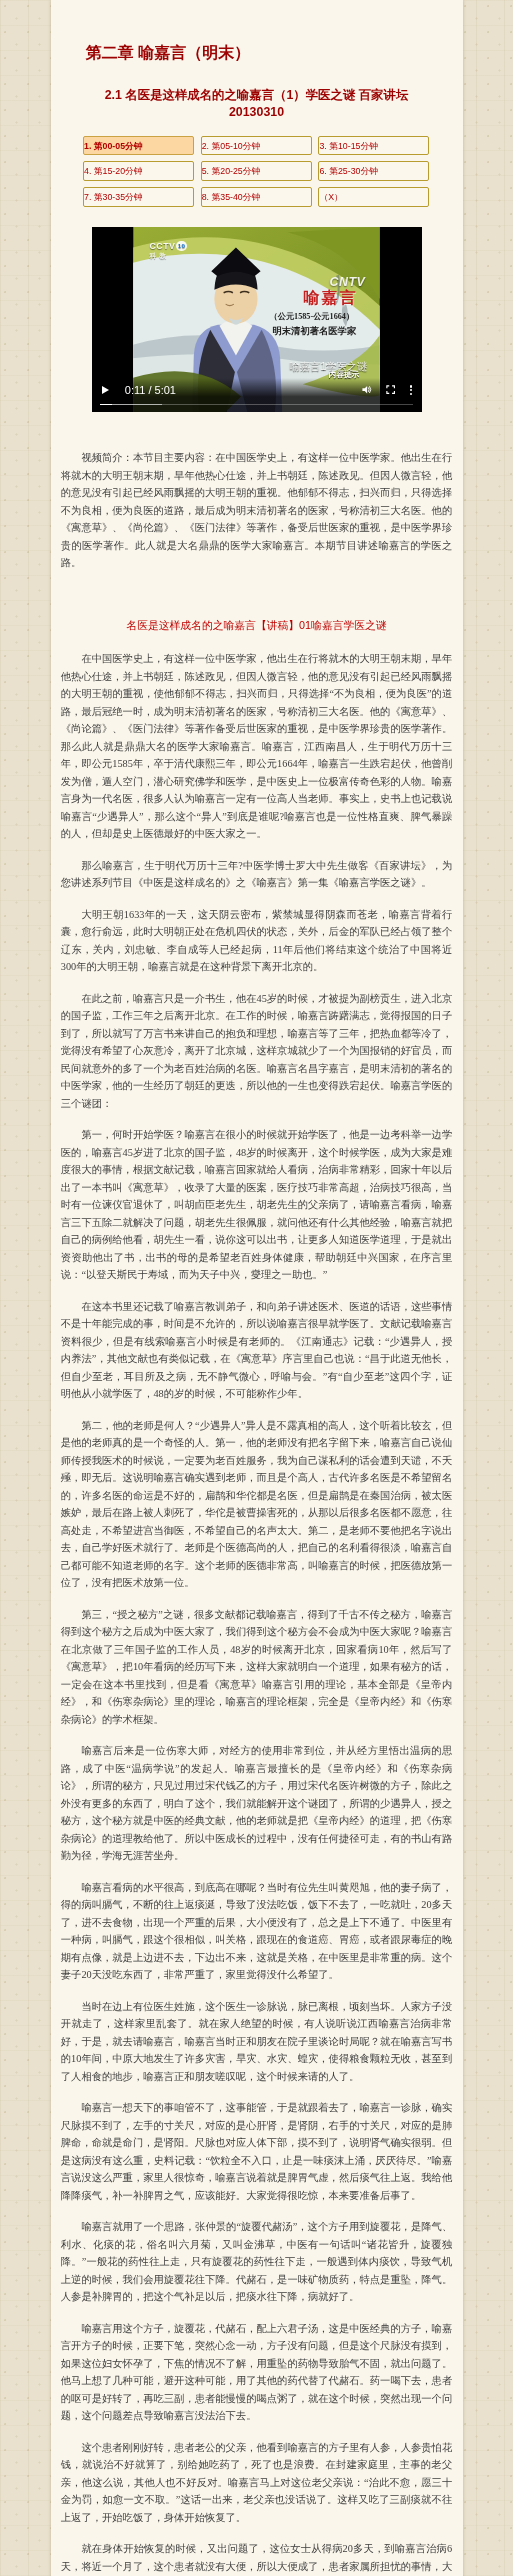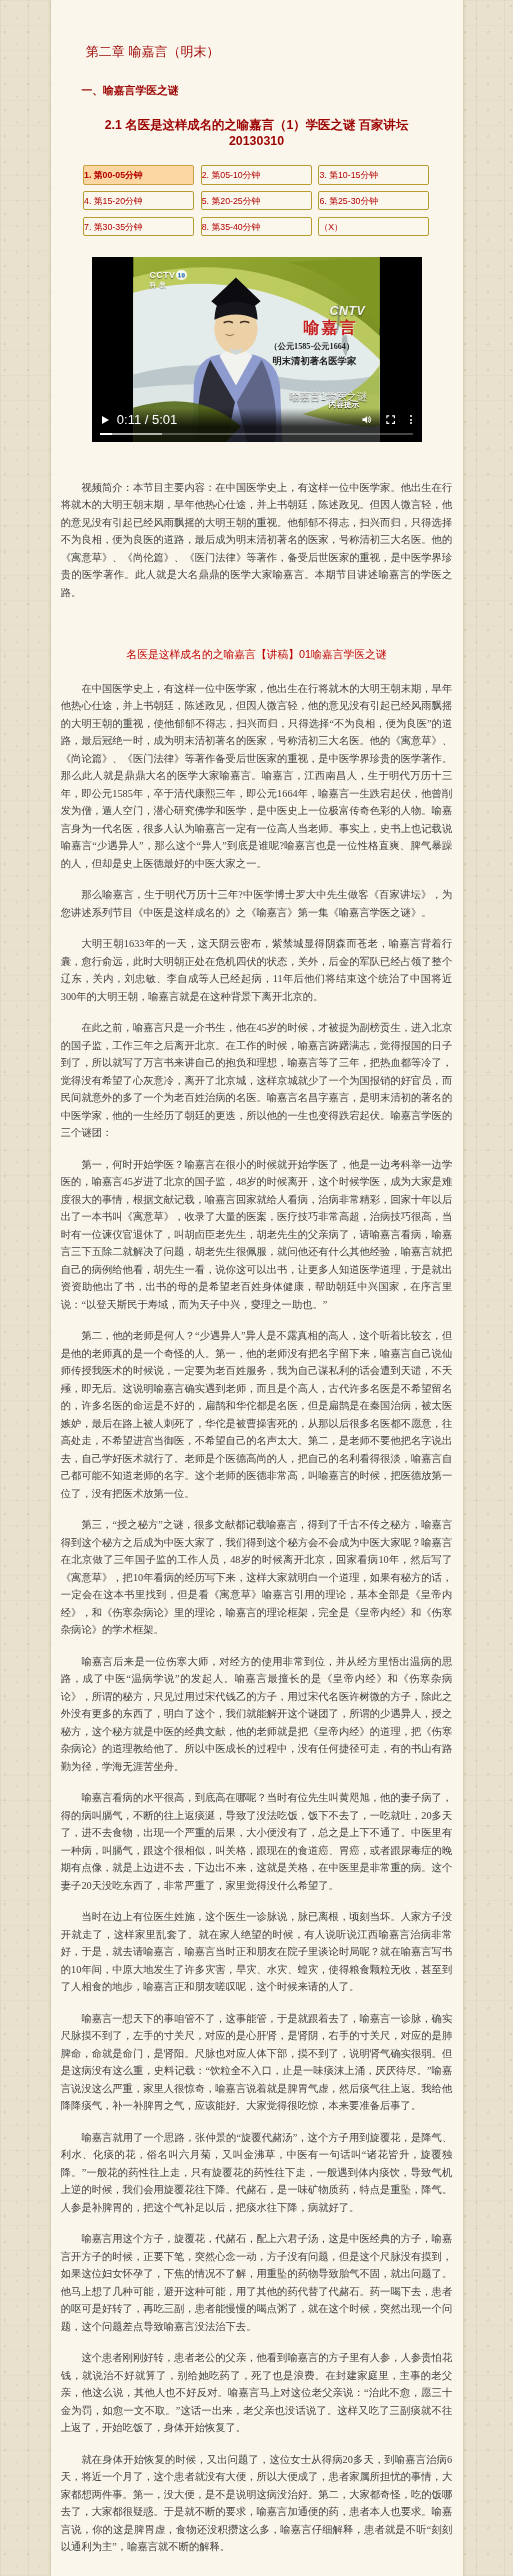--- a/index.html
+++ b/index.html
@@ -14,21 +14,21 @@
       repeating-linear-gradient(0deg, rgba(185,168,126,.08) 0 1px, transparent 1px 25px);
     background-size:23px 26px, 23px 26px, auto, auto;
   }
   .page-panel{
     width:412px; margin:0 auto; min-height:3201px;
     background:#faf6eb; padding:43px 10.3px 31px 10.3px;
     box-shadow:0 0 3.1px rgba(120,100,60,.35);
   }
   h2.chapter{
     font-family:"Liberation Sans","DejaVu Sans",sans-serif;
-    font-size:13px; font-weight:normal; color:#9c0202;
+    font-size:16px; font-weight:bold; color:#9c0202;
     padding-left:25px; margin-bottom:23px;
   }
   h3.section{
     font-family:"Liberation Sans","DejaVu Sans",sans-serif;
     font-size:10.8px; font-weight:bold; color:#9c0202;
     padding-left:20.6px; margin-bottom:18.5px;
   }
   h3.video-part{
     font-family:"Liberation Sans","DejaVu Sans",sans-serif;
     font-size:12.4px; font-weight:bold; color:#9c0202;
@@ -106,21 +106,21 @@
   .vp-controls{
     position:absolute; left:0; bottom:0; width:100%; height:34px;
     background:linear-gradient(transparent, rgba(0,0,0,.78) 55%);
   }
   .vp-row{
     position:absolute; left:0; top:4.1px; width:100%; height:15.5px;
     display:flex; align-items:center;
   }
   .vp-play{ margin-left:10.3px; width:0; height:0; cursor:pointer;
     border-left:7.2px solid #fff; border-top:4.6px solid transparent; border-bottom:4.6px solid transparent; }
-  .vp-time{ margin-left:8px; color:#fff; font-size:13px;
+  .vp-time{ margin-left:16px; color:#fff; font-size:11px;
     font-family:"Liberation Sans","DejaVu Sans",sans-serif; }
   .vp-spacer{ flex:1; }
   .vp-ico{ width:11.3px; height:11.3px; margin-right:13.4px; cursor:pointer; }
   .vp-kebab{ width:2.1px; height:11.3px; margin-right:9.3px; cursor:pointer;
     display:flex; flex-direction:column; justify-content:space-between; padding:1px 0; }
   .vp-kebab i{ width:2.1px; height:2.1px; border-radius:50%; background:#fff; }
   .vp-bar{
     position:absolute; left:8.2px; right:8.2px; bottom:7.2px; height:1.5px;
     background:rgba(255,255,255,.28); cursor:pointer;
   }
@@ -136,21 +136,20 @@
     text-align:center; color:#bf0000; font-size:10.8px; font-weight:normal;
     margin:47px 0 17.5px 0; font-family:"Liberation Sans","DejaVu Sans",sans-serif;
   }
 </style>
 </head>
 <body>
 
 <div class="page-panel">
 
   <h2 class="chapter">第二章 喻嘉言（明末）</h2>
-  <h3 class="section">一、喻嘉言学医之谜</h3>
   <h3 class="video-part">2.1 名医是这样成名的之喻嘉言（1）学医之谜 百家讲坛 20130310</h3>
 
   <div class="segment-grid">
 
       <a class="segment-btn active" href="#">1. 第00-05分钟</a>
 
       <a class="segment-btn" href="#">2. 第05-10分钟</a>
 
       <a class="segment-btn" href="#">3. 第10-15分钟</a>
 
@@ -254,20 +253,21 @@
         <p>在中国医学史上，有这样一位中医学家，他出生在行将就木的大明王朝末期，早年他热心仕途，并上书朝廷，陈述政见，但因人微言轻，他的意见没有引起已经风雨飘摇的大明王朝的重视，使他郁郁不得志，扫兴而归，只得选择“不为良相，便为良医”的道路，最后冠绝一时，成为明末清初著名的医家，号称清初三大名医。他的《寓意草》、《尚论篇》、《医门法律》等著作备受后世医家的重视，是中医学界珍贵的医学著作。那么此人就是鼎鼎大名的医学大家喻嘉言。喻嘉言，江西南昌人，生于明代万历十三年，即公元1585年，卒于清代康熙三年，即公元1664年，喻嘉言一生跌宕起伏，他曾削发为僧，遁人空门，潜心研究佛学和医学，是中医史上一位极富传奇色彩的人物。喻嘉言身为一代名医，很多人认为喻嘉言一定有一位高人当老师。事实上，史书上也记载说喻嘉言“少遇异人”，那么这个“异人”到底是谁呢?喻嘉言也是一位性格直爽、脾气暴躁的人，但却是史上医德最好的中医大家之一。</p>
 
         <p>那么喻嘉言，生于明代万历十三年?中医学博士罗大中先生做客《百家讲坛》，为您讲述系列节目《中医是这样成名的》之《喻嘉言》第一集《喻嘉言学医之谜》。</p>
 
         <p>大明王朝1633年的一天，这天阴云密布，紫禁城显得阴森而苍老，喻嘉言背着行囊，愈行俞远，此时大明朝正处在危机四伏的状态，关外，后金的军队已经占领了整个辽东，关内，刘忠敏、李自成等人已经起病，11年后他们将结束这个统治了中国将近300年的大明王朝，喻嘉言就是在这种背景下离开北京的。</p>
 
         <p>在此之前，喻嘉言只是一介书生，他在45岁的时候，才被提为副榜贡生，进入北京的国子监，工作三年之后离开北京。在工作的时候，喻嘉言踌躇满志，觉得报国的日子到了，所以就写了万言书来讲自己的抱负和理想，喻嘉言等了三年，把热血都等冷了，觉得没有希望了心灰意冷，离开了北京城，这样京城就少了一个为国报销的好官员，而民间就意外的多了一个为老百姓治病的名医。喻嘉言名昌字嘉言，是明末清初的著名的中医学家，他的一生经历了朝廷的更迭，所以他的一生也变得跌宕起伏。喻嘉言学医的三个谜团：</p>
 
         <p>第一，何时开始学医？喻嘉言在很小的时候就开始学医了，他是一边考科举一边学医的，喻嘉言45岁进了北京的国子监，48岁的时候离开，这个时候学医，成为大家是难度很大的事情，根据文献记载，喻嘉言回家就给人看病，治病非常精彩，回家十年以后出了一本书叫《寓意草》，收录了大量的医案，医疗技巧非常高超，治病技巧很高，当时有一位谏仪官退休了，叫胡卣臣老先生，胡老先生的父亲病了，请喻嘉言看病，喻嘉言三下五除二就解决了问题，胡老先生很佩服，就问他还有什么其他经验，喻嘉言就把自己的病例给他看，胡先生一看，说你这可以出书，让更多人知道医学道理，于是就出资资助他出了书，出书的母的是希望老百姓身体健康，帮助朝廷中兴国家，在序言里说：“以登天斯民于寿域，而为天子中兴，燮理之一助也。”</p>
 
+        <p>在这本书里还记载了喻嘉言教训弟子，和向弟子讲述医术、医道的话语，这些事情不是十年能完成的事，时间是不允许的，所以说喻嘉言很早就学医了。文献记载喻嘉言资料很少，但是有线索喻嘉言小时候是有老师的。《江南通志》记载：“少遇异人，授内养法”，其他文献也有类似记载，在《寓意草》序言里自己也说：“昌于此道无他长，但自少至老，耳目所及之病，无不静气微心，呼喻与会。”有“自少至老”这四个字，证明他从小就学医了，48的岁的时候，不可能称作少年。</p>
 
         <p>第二，他的老师是何人？“少遇异人”异人是不露真相的高人，这个听着比较玄，但是他的老师真的是一个奇怪的人。第一，他的老师没有把名字留下来，喻嘉言自己说仙师传授我医术的时候说，一定要为老百姓服务，我为自己谋私利的话会遭到天谴，不夭殛，即无后。这说明喻嘉言确实遇到老师，而且是个高人，古代许多名医是不希望留名的，许多名医的命运是不好的，扁鹊和华佗都是名医，但是扁鹊是在秦国治病，被太医嫉妒，最后在路上被人刺死了，华佗是被曹操害死的，从那以后很多名医都不愿意，往高处走，不希望进宫当御医，不希望自己的名声太大。第二，是老师不要他把名字说出去，自己学好医术就行了。老师是个医德高尚的人，把自己的名利看得很淡，喻嘉言自己都可能不知道老师的名字。这个老师的医德非常高，叫喻嘉言的时候，把医德放第一位了，没有把医术放第一位。</p>
 
         <p>第三，“授之秘方”之谜，很多文献都记载喻嘉言，得到了千古不传之秘方，喻嘉言得到这个秘方之后成为中医大家了，我们得到这个秘方会不会成为中医大家呢？喻嘉言在北京做了三年国子监的工作人员，48岁的时候离开北京，回家看病10年，然后写了《寓意草》，把10年看病的经历写下来，这样大家就明白一个道理，如果有秘方的话，一定会在这本书里找到，但是看《寓意草》喻嘉言引用的理论，基本全部是《皇帝内经》，和《伤寒杂病论》里的理论，喻嘉言的理论框架，完全是《皇帝内经》和《伤寒杂病论》的学术框架。</p>
 
         <p>喻嘉言后来是一位伤寒大师，对经方的使用非常到位，并从经方里悟出温病的思路，成了中医“温病学说”的发起人。喻嘉言最擅长的是《皇帝内经》和《伤寒杂病论》，所谓的秘方，只见过用过宋代钱乙的方子，用过宋代名医许树微的方子，除此之外没有更多的东西了，明白了这个，我们就能解开这个谜团了，所谓的少遇异人，授之秘方，这个秘方就是中医的经典文献，他的老师就是把《皇帝内经》的道理，把《伤寒杂病论》的道理教给他了。所以中医成长的过程中，没有任何捷径可走，有的书山有路勤为径，学海无涯苦坐舟。</p>
 
         <p>喻嘉言看病的水平很高，到底高在哪呢？当时有位先生叫黄咫旭，他的妻子病了，得的病叫膈气，不断的往上返痰涎，导致了没法吃饭，饭下不去了，一吃就吐，20多天了，进不去食物，出现一个严重的后果，大小便没有了，总之是上下不通了。中医里有一种病，叫膈气，跟这个很相似，叫关格，跟现在的食道癌、胃癌，或者跟尿毒症的晚期有点像，就是上边进不去，下边出不来，这就是关格，在中医里是非常重的病。这个妻子20天没吃东西了，非常严重了，家里觉得没什么希望了。</p>
 
         <p>当时在边上有位医生姓施，这个医生一诊脉说，脉已离根，顷刻当坏。人家方子没开就走了，这样家里乱套了。就在家人绝望的时候，有人说听说江西喻嘉言治病非常好，于是，就去请喻嘉言，喻嘉言当时正和朋友在院子里谈论时局呢？就在喻嘉言写书的10年间，中原大地发生了许多灾害，旱灾、水灾、蝗灾，使得粮食颗粒无收，甚至到了人相食的地步，喻嘉言正和朋友嗟叹呢，这个时候来请的人了。</p>

